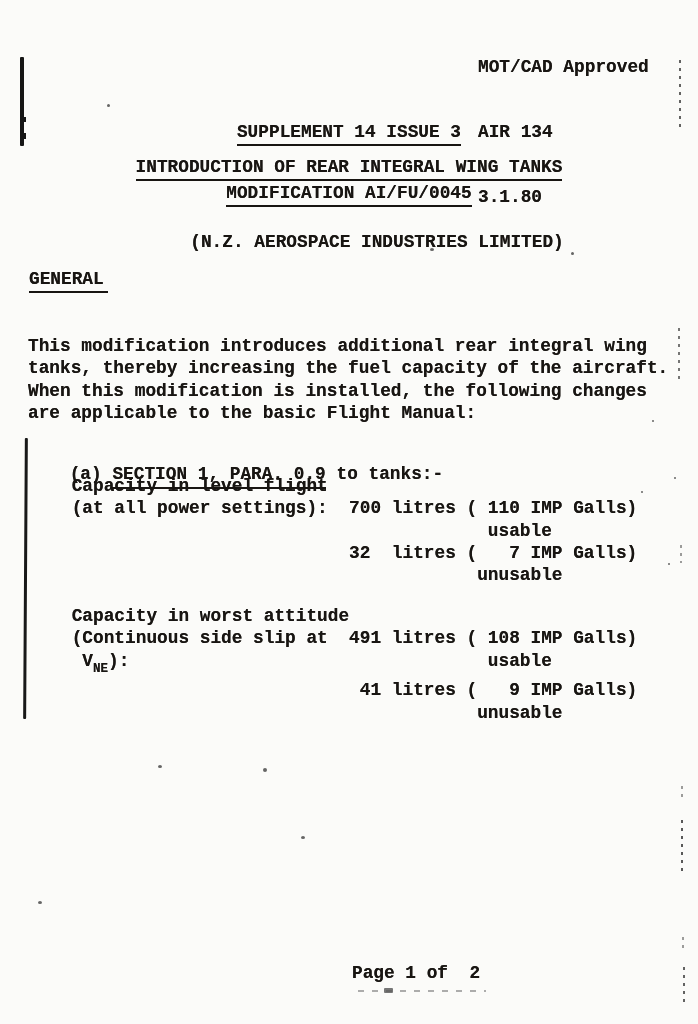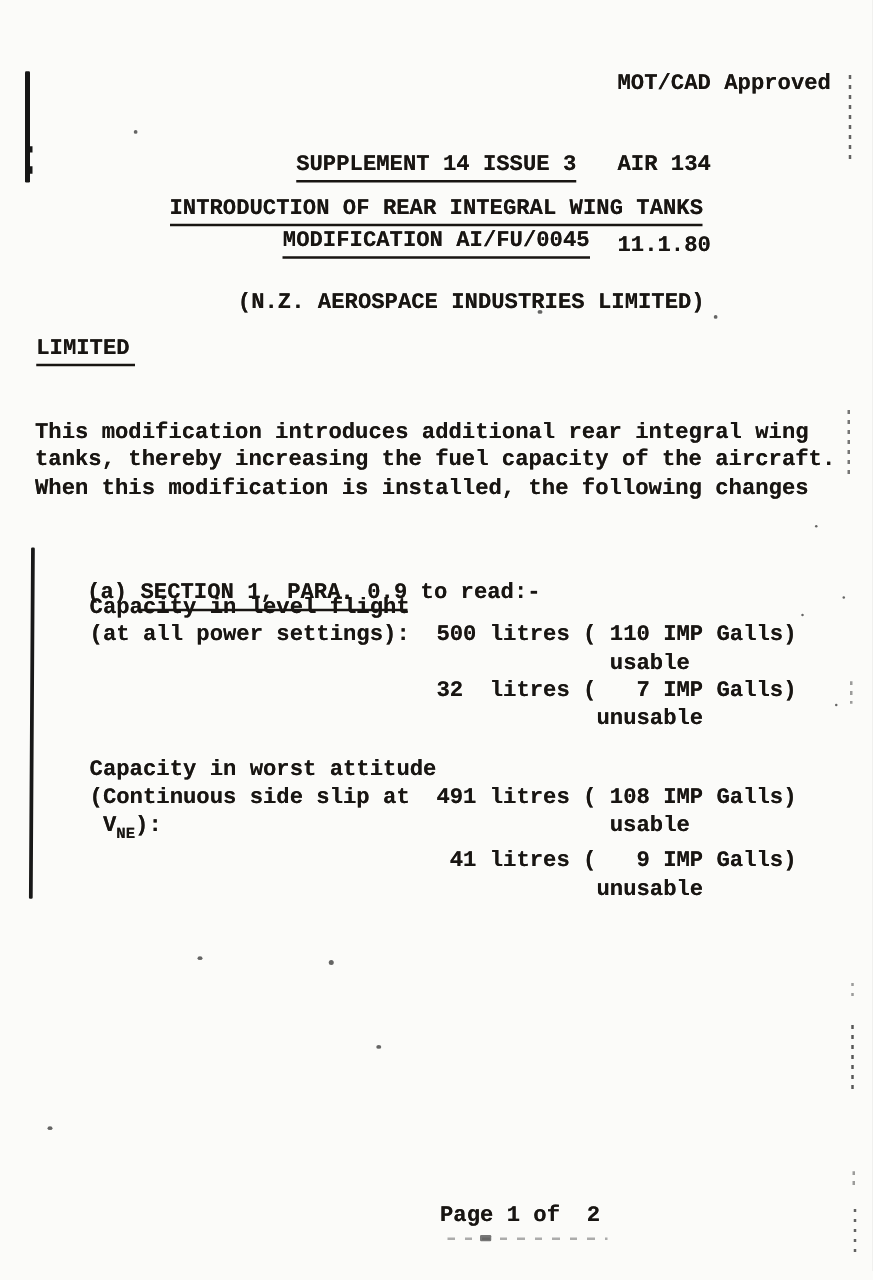--- a/index.html
+++ b/index.html
@@ -13,21 +13,21 @@
     font-weight:700;
     font-size:17.8px;
     color:#181512;
     text-shadow:0 0 0.4px rgba(24,21,18,.75);
   }
   .abs { position:absolute; }
   .mono-line { white-space:pre; line-height:22.3px; position:relative; }
   .u { display:inline-block; border-bottom:2.6px solid currentColor; padding-bottom:1px; }
   .u-pad { padding-right:4px; }
 
-  .approval { left:494px; top:14px; line-height:21.6px; white-space:pre;font-family:Liberation Mono, monospace; }
+  .approval { left:478px; top:14px; line-height:21.6px; white-space:pre;font-family:Liberation Mono, monospace; }
 
   .heading { left:0; width:698px; text-align:center; line-height:22px; }
   .h1 { top:121px; }
   .h2 { top:156px; }
   .h3 { top:182px; }
   .h4 { top:231px;padding-left:28px; }
 
   .general { left:29px; top:268px; line-height:22px; }
 
   .para { left:28px; top:335px; }
@@ -75,53 +75,54 @@
   .sp11{ left:668px; top:563px; width:2px; height:2px; }
 </style>
 </head>
 <body>
 
 <div class="page">
 
   <div class="abs approval">
     <div>MOT/CAD Approved</div>
     <div>AIR 134</div>
-    <div>11.1.80</div>
+    <div>3.1.80</div>
   </div>
 
   <div class="abs heading h1">
     <span class="u">SUPPLEMENT 14 ISSUE  3</span>
   </div>
   <div class="abs heading h2">
     <span class="u">INTRODUCTION OF REAR INTEGRAL WING TANKS</span>
   </div>
   <div class="abs heading h3">
     <span class="u">MODIFICATION AI/FU/0045</span>
   </div>
   <div class="abs heading h4">
     <span>(N.Z. AEROSPACE INDUSTRIES LIMITED)</span>
   </div>
 
   <div class="abs general">
-    <span class="u u-pad">LIMITED</span>
+    <span class="u u-pad">GENERAL</span>
   </div>
 
   <div class="abs para">
     <div class="mono-line">This modification introduces additional rear integral wing</div>
     <div class="mono-line">tanks, thereby increasing the fuel capacity of the aircraft.</div>
     <div class="mono-line">When this modification is installed, the following changes</div>
+    <div class="mono-line">are applicable to the basic Flight Manual:</div>
   </div>
 
   <div class="abs sec-a">
-    <span>(a) </span><span class="u">SECTION 1, PARA. 0.9</span><span> to read:-</span>
+    <span>(a) </span><span class="u">SECTION 1, PARA. 0.9</span><span> to tanks:-</span>
   </div>
 
   <div class="abs cap cap-a">
     <div class="mono-line">    Capacity in level flight</div>
-    <div class="mono-line">    (at all power settings):  500 litres ( 110 IMP Galls)</div>
+    <div class="mono-line">    (at all power settings):  700 litres ( 110 IMP Galls)</div>
     <div class="mono-line">                                           usable</div>
     <div class="mono-line">                              32  litres (   7 IMP Galls)</div>
     <div class="mono-line">                                          unusable</div>
   </div>
 
   <div class="abs cap cap-b">
     <div class="mono-line">    Capacity in worst attitude</div>
     <div class="mono-line">    (Continuous side slip at  491 litres ( 108 IMP Galls)</div>
     <div class="mono-line"><span>     V</span><span class="sub">NE</span><span>):</span><span class="usable-abs">usable</span></div>
     <div class="mono-line">                               41 litres (   9 IMP Galls)</div>

